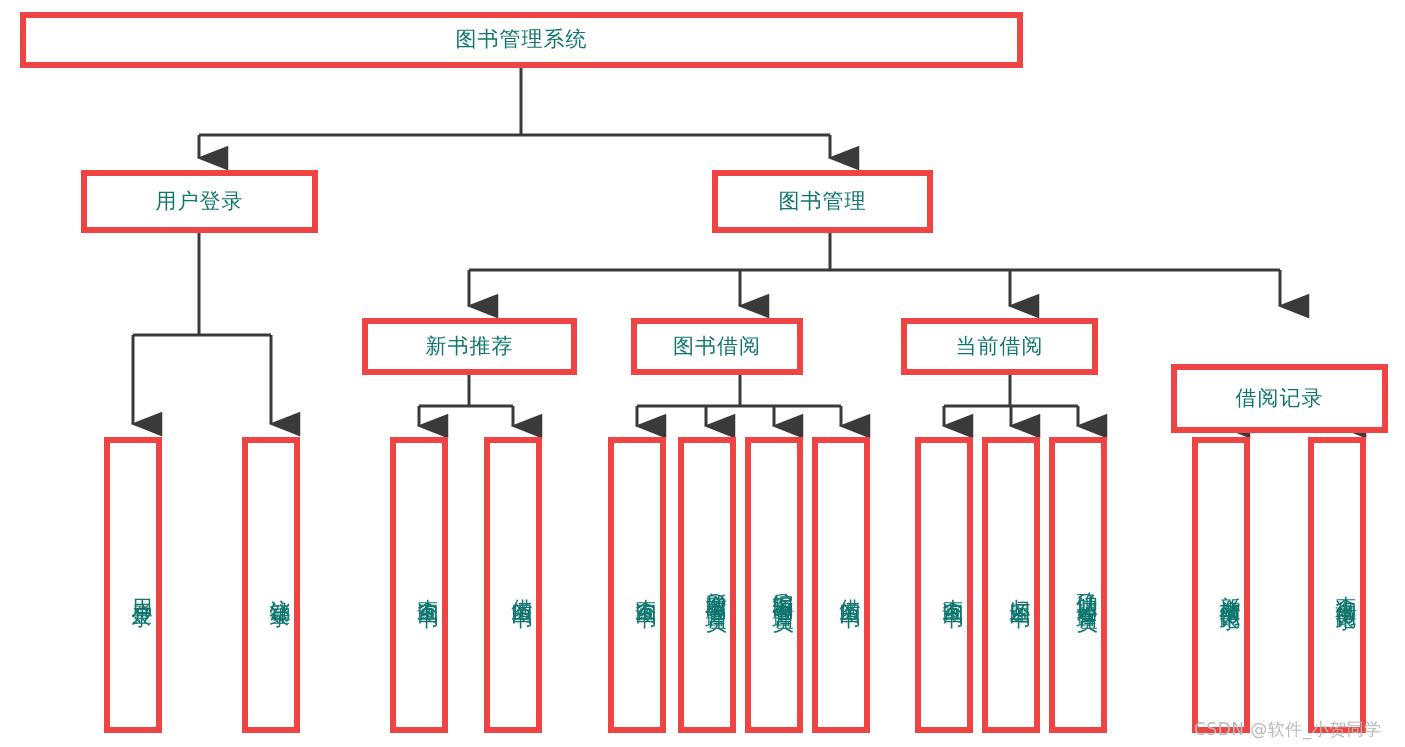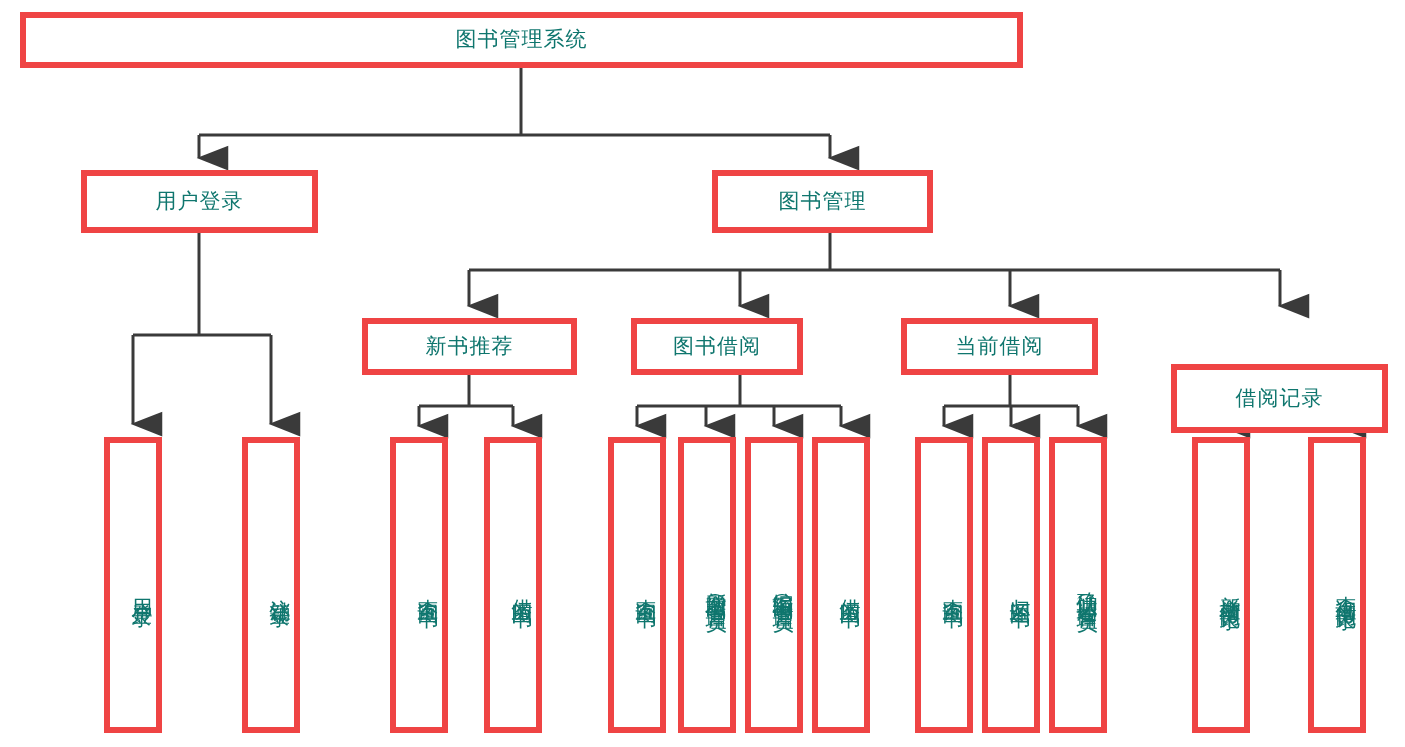--- a/index.html
+++ b/index.html
@@ -181,14 +181,15 @@
     <span class="vlabel">确认归还（管理员）</span>
   </div>
 
   <div class="node vert" style="left:1192px; top:437px; width:58px; height:296px;">
     <span class="vlabel">新增借阅记录</span>
   </div>
   <div class="node vert" style="left:1308px; top:437px; width:58px; height:296px;">
     <span class="vlabel">查询借阅记录</span>
   </div>
 
+  <div class="watermark" style="left:1194px; top:718px;">CSDN @软件_小贺同学</div>
 
 </div>
 
 </body></html>

